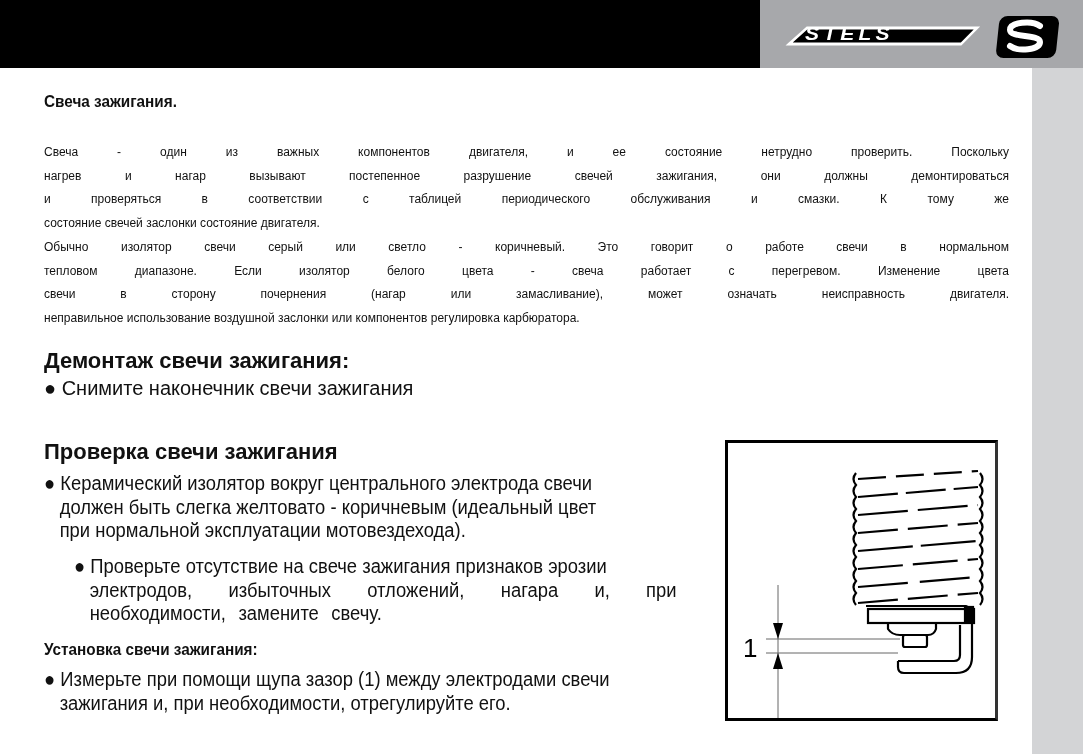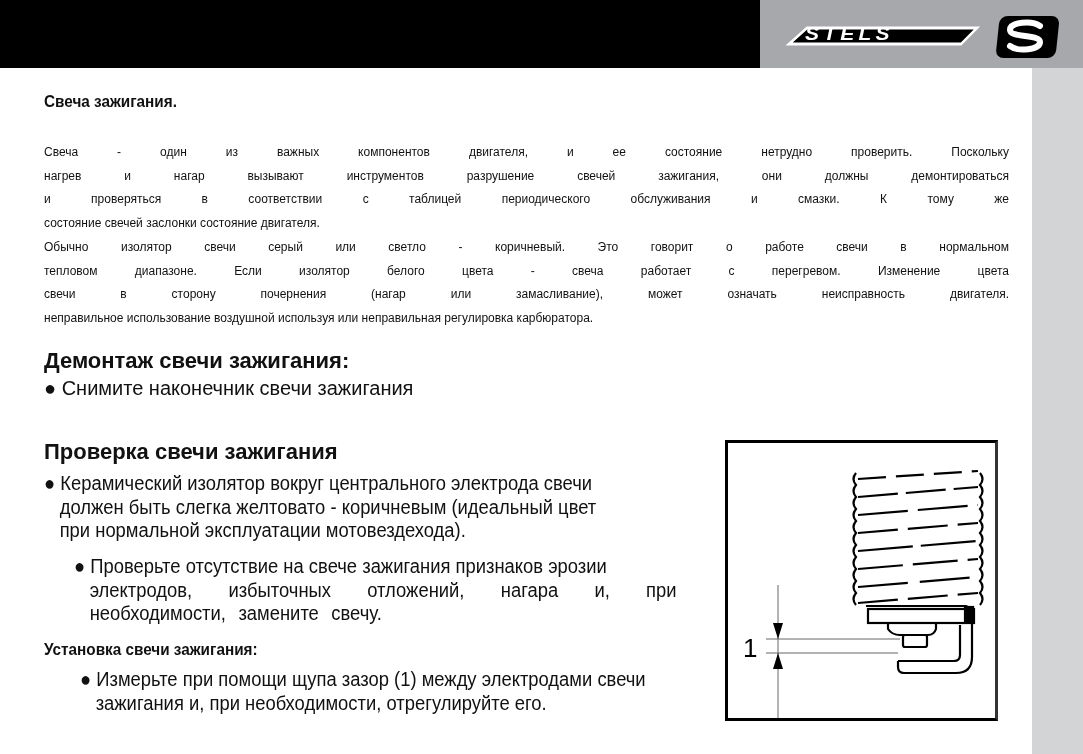--- a/index.html
+++ b/index.html
@@ -41,30 +41,30 @@
     <rect x="213" y="2" width="60" height="42" rx="8" fill="#000" transform="skewX(-6) translate(5,0)"></rect>
     <path d="M258 12 C250 6 228 8 228 16 C228 24 258 20 258 28 C258 36 236 38 228 32" fill="none" stroke="#fff" stroke-width="6" stroke-linecap="round"></path>
   </g>
 </svg>
 
 <div class="content">
   <div class="h narrow" style="top:92px;">Свеча зажигания.</div>
 
   <div class="p" style="top:121px;">
     <span class="line">Свеча - один из важных компонентов двигателя, и ее состояние нетрудно проверить. Поскольку</span>
-    <span class="line">нагрев и нагар вызывают инструментов разрушение свечей зажигания, они должны демонтироваться</span>
+    <span class="line">нагрев и нагар вызывают постепенное разрушение свечей зажигания, они должны демонтироваться</span>
     <span class="line">и проверяться в соответствии с таблицей периодического обслуживания и смазки. К тому же</span>
     <span class="line last">состояние свечей заслонки состояние двигателя.</span>
   </div>
 
   <div class="p" style="top:216px;">
     <span class="line">Обычно изолятор свечи серый или светло - коричневый. Это говорит о работе свечи в нормальном</span>
     <span class="line">тепловом диапазоне. Если изолятор белого цвета - свеча работает с перегревом. Изменение цвета</span>
     <span class="line">свечи в сторону почернения (нагар или замасливание), может означать неисправность двигателя.</span>
-    <span class="line last">неправильное использование воздушной используя или неправильная регулировка карбюратора.</span>
+    <span class="line last">неправильное использование воздушной заслонки или компонентов регулировка карбюратора.</span>
   </div>
 
   <div class="h" style="top:348px;">Демонтаж свечи зажигания:</div>
   <div class="bl" style="top:377px;">
     <span style="display:block">● Снимите наконечник свечи зажигания</span>
   </div>
 
   <div class="h" style="top:439px;">Проверка свечи зажигания</div>
 
   <div class="bl" style="top:472px; width:620px;">
@@ -77,21 +77,21 @@
 
   <div class="bl" style="top:555px; width:620px;margin-left:30px;">
     <span class="cond" style="width:655px">
       <span style="display:block">● Проверьте отсутствие на свече зажигания признаков эрозии</span>
       <span class="ind jrow" style="width:655px">электродов, избыточных отложений, нагара и, при</span>
       <span class="ind" style="display:block; word-spacing:8px">необходимости, замените свечу.</span>
     </span>
   </div>
 
   <div class="h narrow" style="top:640px;">Установка свечи зажигания:</div>
-  <div class="bl" style="top:668px;margin-left:36px;">
+  <div class="bl" style="top:668px;">
     <span class="cond" style="width:680px">
       <span style="display:block">● Измерьте при помощи щупа зазор (1) между электродами свечи</span>
       <span class="ind" style="display:block">зажигания и, при необходимости, отрегулируйте его.</span>
     </span>
   </div>
 </div>
 
 <div class="diagram">
   <svg width="267" height="275" viewBox="0 0 267 275">
     <g fill="none" stroke="#000" stroke-width="2.2">

